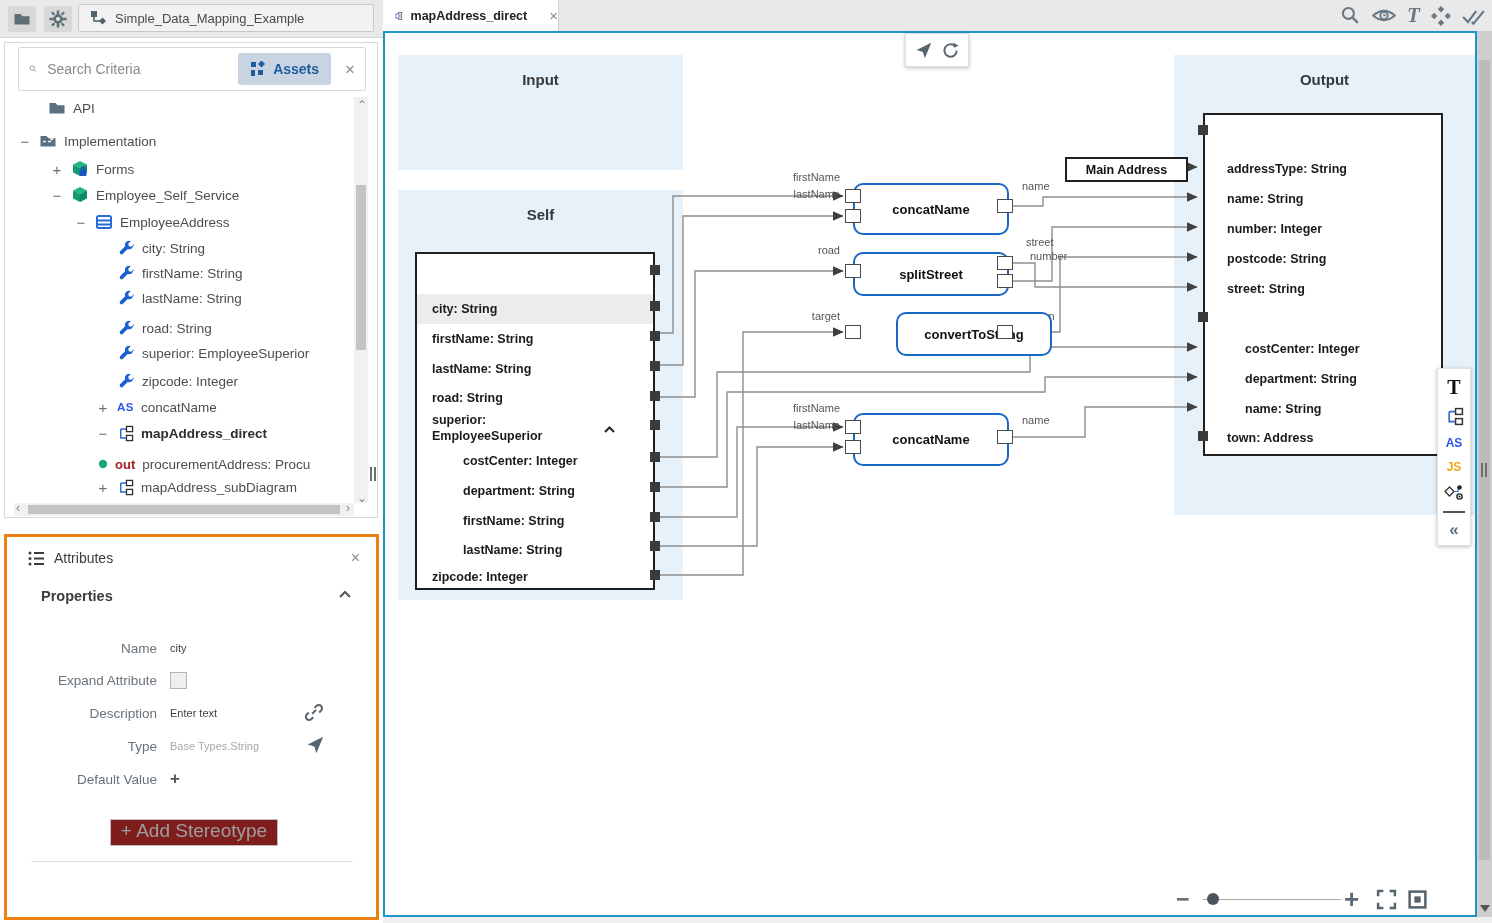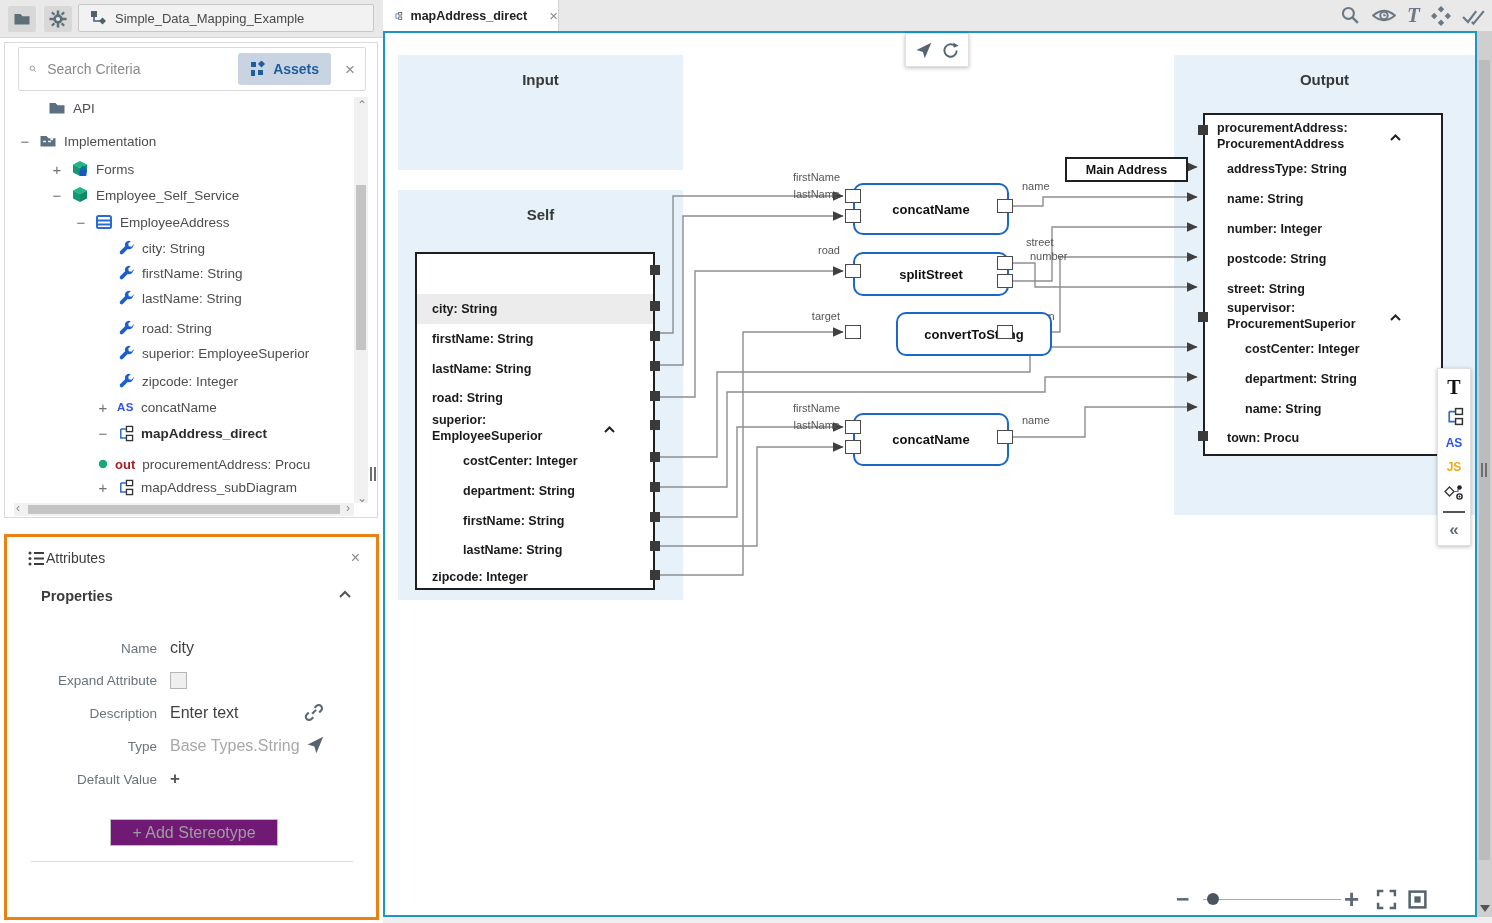--- a/index.html
+++ b/index.html
@@ -33,29 +33,29 @@
   .as-badge{color:#2f54eb;font-weight:bold;font-size:11.5px;letter-spacing:.5px}
   .out-pre{color:#a61d24;font-weight:bold;font-size:13px}
   .sb-track-v{left:354px;top:97px;width:14px;height:406px;background:#f1f1f1}
   .sb-thumb-v{left:356px;top:185px;width:10px;height:165px;background:#c4c4c4}
   .sb-track-h{left:14px;top:503px;width:340px;height:13px;background:#f1f1f1}
   .sb-thumb-h{left:28px;top:505px;width:312px;height:9px;background:#c4c4c4}
   .sb-arrow{color:#8a8a8a;font-size:12px;line-height:1}
   
   .attr-panel{left:4px;top:534px;width:375px;height:386px;border:3px solid #ec8113;background:#fff;box-sizing:border-box}
   .attr-head{position:absolute;left:0;top:6px;width:100%;height:30px;display:flex;align-items:center}
-  .attr-title{font-size:14px;color:#3c3c3c;margin-left:0}
+  .attr-title{font-size:14px;color:#3c3c3c;margin-left:8px}
   .sect-title{font-size:14.5px;font-weight:bold;color:#3c3c3c}
   .fieldrow{position:absolute;left:0;width:100%;height:28px;display:flex;align-items:center}
   .flabel{width:150px;text-align:right;font-size:13.5px;color:#69737c;flex:none}
-  .fvalue{margin-left:13px;font-size:16px;color:#3f3f3f}
+  .fvalue{margin-left:13px;font-size:11px;color:#3f3f3f}
   .fvalue.ph{color:#a8a8a8}
   .chkbox{margin-left:13px;width:15px;height:15px;border:1px solid #b5b5b5;background:#efefef}
-  .addst-btn{position:absolute;left:103px;top:282px;width:166px;height:25px;border:1px solid #bdbdbd;background:#701a75;
-             display:flex;align-items:center;justify-content:center;font-size:16px;color:#9e9e9e}
+  .addst-btn{position:absolute;left:103px;top:282px;width:166px;height:25px;border:1px solid #bdbdbd;background:#7f1d1d;
+             display:flex;justify-content:center;font-size:19px;color:#9e9e9e}
   .attr-div{position:absolute;left:24px;top:324px;width:322px;border-top:1px solid #dcdcdc}
   
   .canvas{left:383px;top:31px;width:1094px;height:886px;border:2px solid #1d96c6;background:#fff;box-sizing:border-box}
   .region{background:#e6f1f9;z-index:1;text-align:center}
   .region .rt{font-size:15px;font-weight:bold;color:#383838;margin-top:16px}
   .panel{background:#fff;border:2px solid #1f1f1f;box-sizing:border-box;z-index:4}
   .p-head{position:absolute;left:0;top:0;width:100%;box-sizing:border-box;font-weight:bold;font-size:12.5px;color:#1a1a1a}
   .p-row{position:absolute;left:0;width:100%;box-sizing:border-box;display:flex;align-items:center;
          font-weight:bold;font-size:12.5px;color:#1a1a1a}
   .p-row.sel{background:#ececec}
@@ -483,58 +483,46 @@
 <div class="bport" style="left:997px;top:325px"></div>
 <div class="bport" style="left:845px;top:420px"></div>
 <div class="bport" style="left:845px;top:440px"></div>
 <div class="bport" style="left:997px;top:430px"></div>
 
 <div class="annot" style="left:1065px;top:157px;width:119px;height:21px">
   <span>Main Address</span>
 </div>
 
 <div class="abs panel" style="left:1203px;top:113px;width:240px;height:343px">
-  <div class="p-head" style="height:44px;display:flex;align-items:center;padding-left:12px">
-    <span style="width:172px;line-height:1.25">procurementAddress: ProcurementAddress</span>
-    <svg class="chev" style="margin-left:auto;margin-right:40px" width="11" height="7" viewBox="0 0 11 7">
-        <path d="M1 6 L5.5 1.5 L10 6" fill="none" stroke="#222" stroke-width="2"></path>
-      </svg>
-  </div>
   <div class="p-row" style="top:44px;height:20px;padding-left:22px">
       <span>addressType: String</span>
     </div>
   <div class="p-row" style="top:74px;height:20px;padding-left:22px">
       <span>name: String</span>
     </div>
   <div class="p-row" style="top:104px;height:20px;padding-left:22px">
       <span>number: Integer</span>
     </div>
   <div class="p-row" style="top:134px;height:20px;padding-left:22px">
       <span>postcode: String</span>
     </div>
   <div class="p-row" style="top:164px;height:20px;padding-left:22px">
       <span>street: String</span>
     </div>
-  <div class="p-row" style="top:184px;height:36px;padding-left:22px">
-    <span style="width:130px;line-height:1.25">supervisor: ProcurementSuperior</span>
-    <svg class="chev" style="margin-left:auto;margin-right:40px" width="11" height="7" viewBox="0 0 11 7">
-        <path d="M1 6 L5.5 1.5 L10 6" fill="none" stroke="#222" stroke-width="2"></path>
-      </svg>
-  </div>
   <div class="p-row" style="top:224px;height:20px;padding-left:40px">
       <span>costCenter: Integer</span>
     </div>
   <div class="p-row" style="top:254px;height:20px;padding-left:40px">
       <span>department: String</span>
     </div>
   <div class="p-row" style="top:284px;height:20px;padding-left:40px">
       <span>name: String</span>
     </div>
   <div class="p-row" style="top:313px;height:20px;padding-left:22px">
-      <span>town: Procu</span>
+      <span>town: Address</span>
     </div>
 </div>
 
 <div class="port" style="left:1198px;top:125px"></div>
 <div class="port" style="left:1198px;top:312px"></div>
 <div class="port" style="left:1198px;top:431px"></div>
 
 <div class="float-tb" style="left:905px;top:33px;width:62px;height:32px;display:flex;align-items:center;justify-content:center;gap:8px">
   <svg width="19" height="19" viewBox="0 0 22 22">
       <polygon points="20,2 12.5,20 10.3,12.7 3,10.5" fill="#56646e"></polygon>

